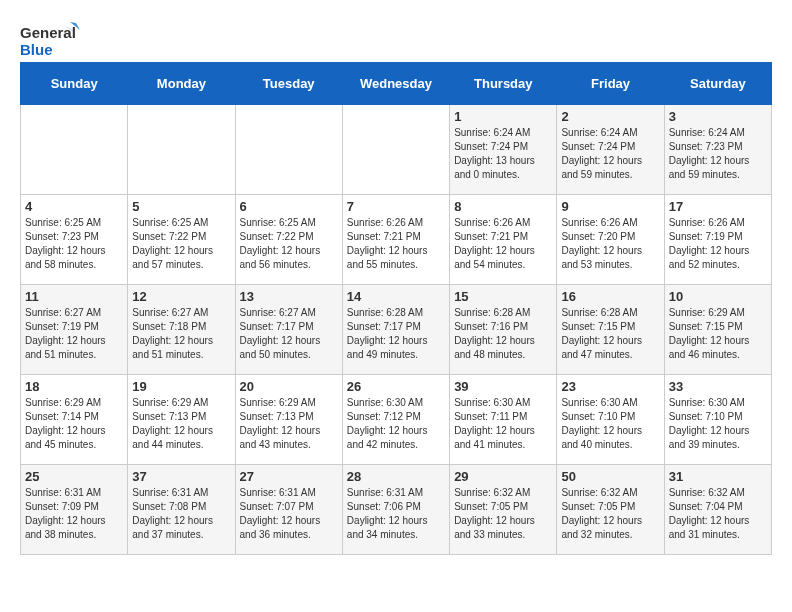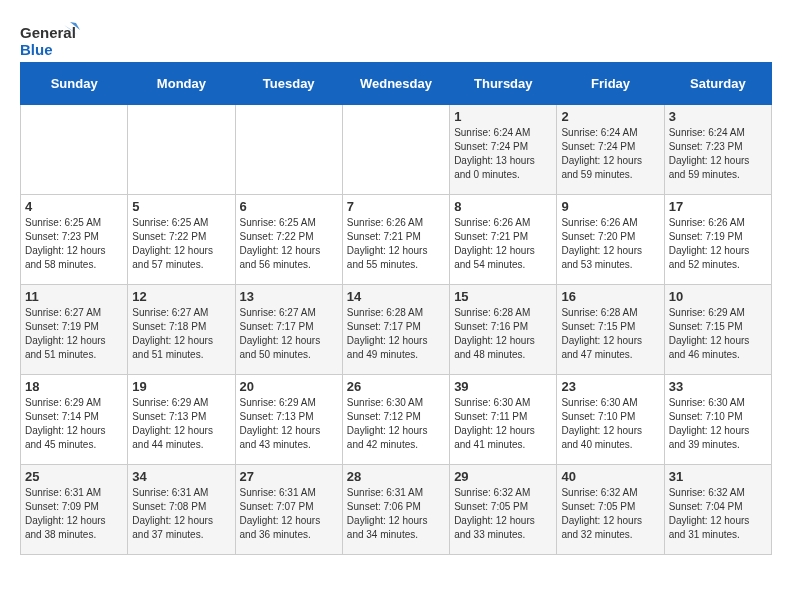--- a/index.html
+++ b/index.html
@@ -291,21 +291,21 @@
       </tr>
       <tr>
         <td>
           <span class="day-number">25</span>
           <div class="day-info" style="white-space: pre-line;">Sunrise: 6:31 AM
 Sunset: 7:09 PM
 Daylight: 12 hours
 and 38 minutes.</div>
         </td>
         <td>
-          <span class="day-number">34</span>
+          <span class="day-number">37</span>
           <div class="day-info" style="white-space: pre-line;">Sunrise: 6:31 AM
 Sunset: 7:08 PM
 Daylight: 12 hours
 and 37 minutes.</div>
         </td>
         <td>
           <span class="day-number">27</span>
           <div class="day-info" style="white-space: pre-line;">Sunrise: 6:31 AM
 Sunset: 7:07 PM
 Daylight: 12 hours
@@ -319,21 +319,21 @@
 and 34 minutes.</div>
         </td>
         <td>
           <span class="day-number">29</span>
           <div class="day-info" style="white-space: pre-line;">Sunrise: 6:32 AM
 Sunset: 7:05 PM
 Daylight: 12 hours
 and 33 minutes.</div>
         </td>
         <td>
-          <span class="day-number">40</span>
+          <span class="day-number">50</span>
           <div class="day-info" style="white-space: pre-line;">Sunrise: 6:32 AM
 Sunset: 7:05 PM
 Daylight: 12 hours
 and 32 minutes.</div>
         </td>
         <td>
           <span class="day-number">31</span>
           <div class="day-info" style="white-space: pre-line;">Sunrise: 6:32 AM
 Sunset: 7:04 PM
 Daylight: 12 hours

